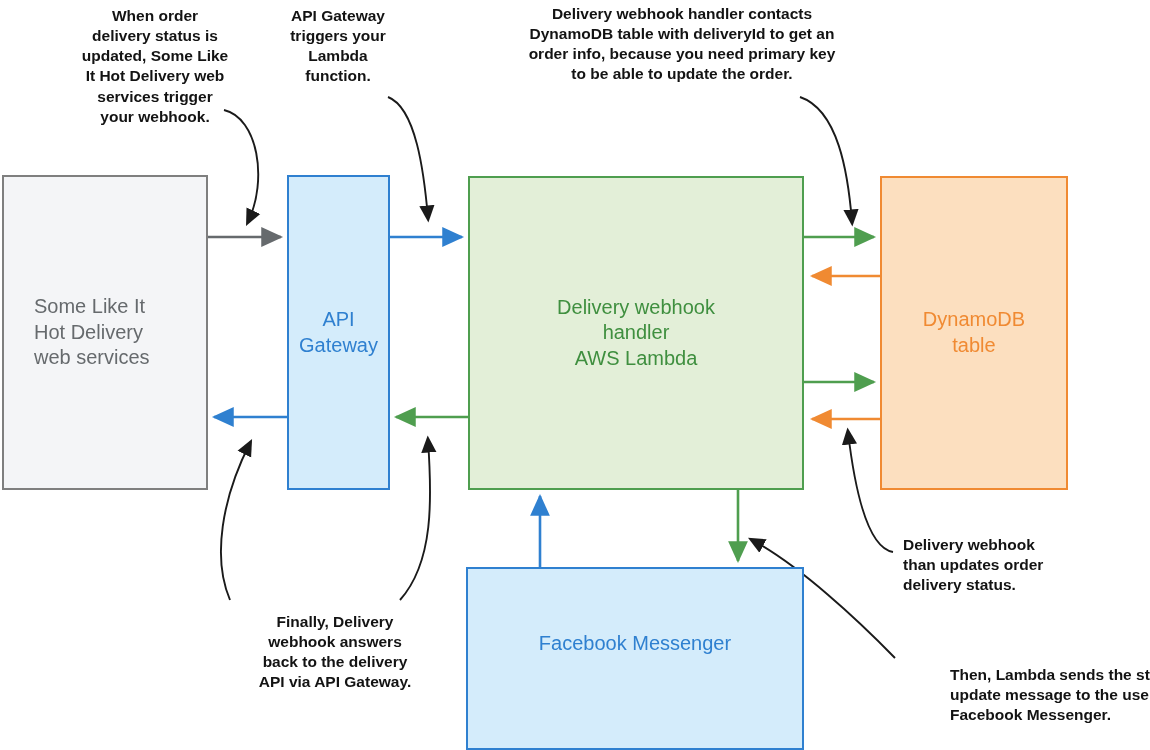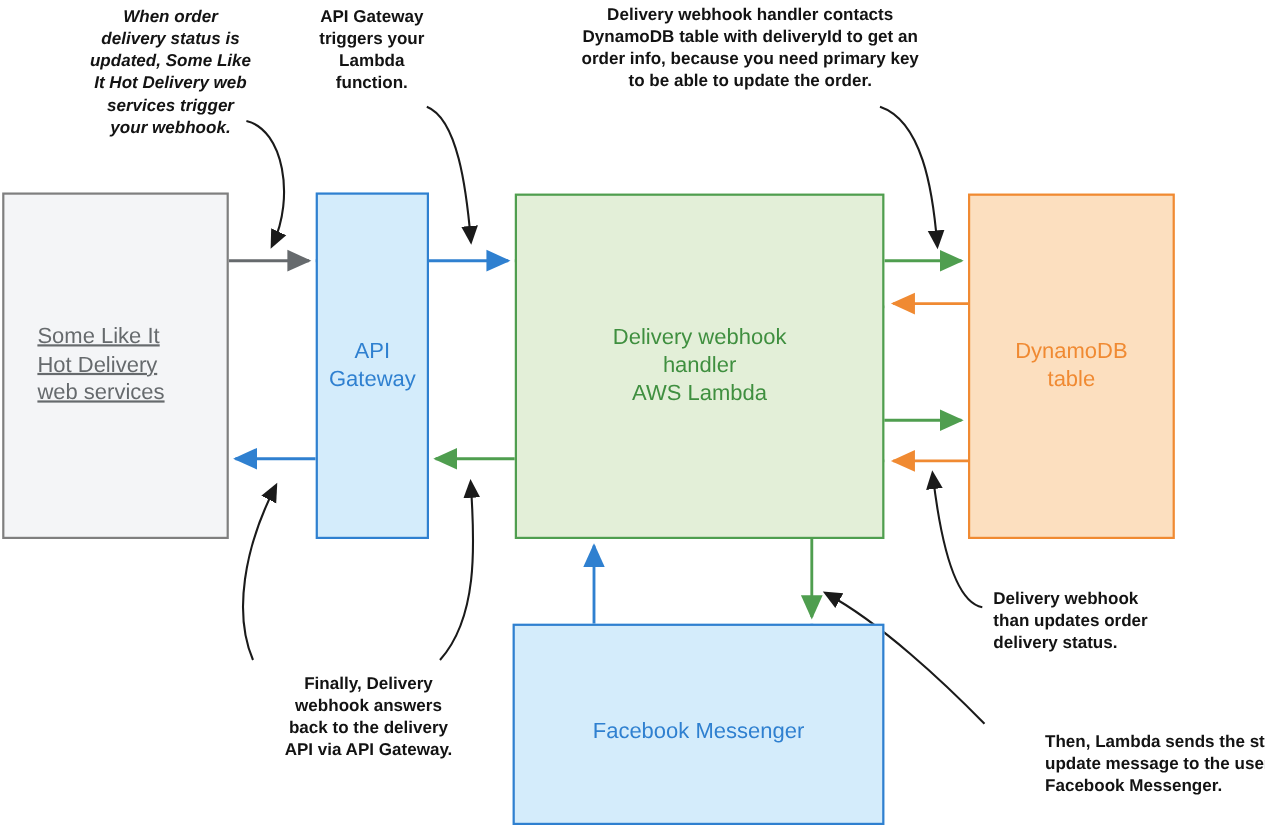--- a/index.html
+++ b/index.html
@@ -9,32 +9,32 @@
   svg#wires{position:absolute;left:0;top:0;width:1150px;height:750px;}
   .box{position:absolute;box-sizing:border-box;display:flex;align-items:center;
        justify-content:center;text-align:center;line-height:1.28;}
   .box-label{white-space:pre-line;}
   .ann{position:absolute;font-family:"Liberation Sans", sans-serif;
        font-weight:bold;color:#131313;font-size:15.5px;line-height:1.30;
        white-space:pre-line;}
   .ann.c{text-align:center;}
   .ann.l{text-align:left;}
   #box-web{left:2px;top:175px;width:206px;height:315px;background:#f4f5f7;
-           border:2px solid #7f7f7f;color:#666a6d;font-size:20px;text-decoration:underline;}
+           border:2px solid #7f7f7f;color:#666a6d;font-size:20px;}
   #box-web .box-label{text-align:left;padding-left:30px;width:100%;}
   #box-apigw{left:287px;top:175px;width:103px;height:315px;background:#d4ecfb;
              border:2px solid #2f80d0;color:#2f80d0;font-size:20px;}
   #box-lambda{left:468px;top:176px;width:336px;height:314px;background:#e3efd8;
               border:2px solid #4f9e4f;color:#3f8f3f;font-size:20px;}
   #box-dynamo{left:880px;top:176px;width:188px;height:314px;background:#fcdfbf;
               border:2px solid #f08a32;color:#f08a32;font-size:20px;}
   #box-fb{left:466px;top:567px;width:338px;height:183px;background:#d4ecfb;
           border:2px solid #2f80d0;color:#2f80d0;font-size:20px;}
-  #box-fb .box-label{align-self:flex-start;margin-top:84px;}
-  #ann-1{left:60px;top:6px;width:190px;font-style:italic;}
+  #box-fb .box-label{align-self:flex-start;margin-top:62px;}
+  #ann-1{left:60px;top:6px;width:190px;}
   #ann-2{left:268px;top:6px;width:140px;}
   #ann-3{left:497px;top:4px;width:370px;}
   #ann-4{left:240px;top:612px;width:190px;}
   #ann-5{left:903px;top:535px;width:215px;}
   #ann-6{left:950px;top:665px;width:245px;}
 </style>
 </head>
 <body>
 
 <div id="stage">

